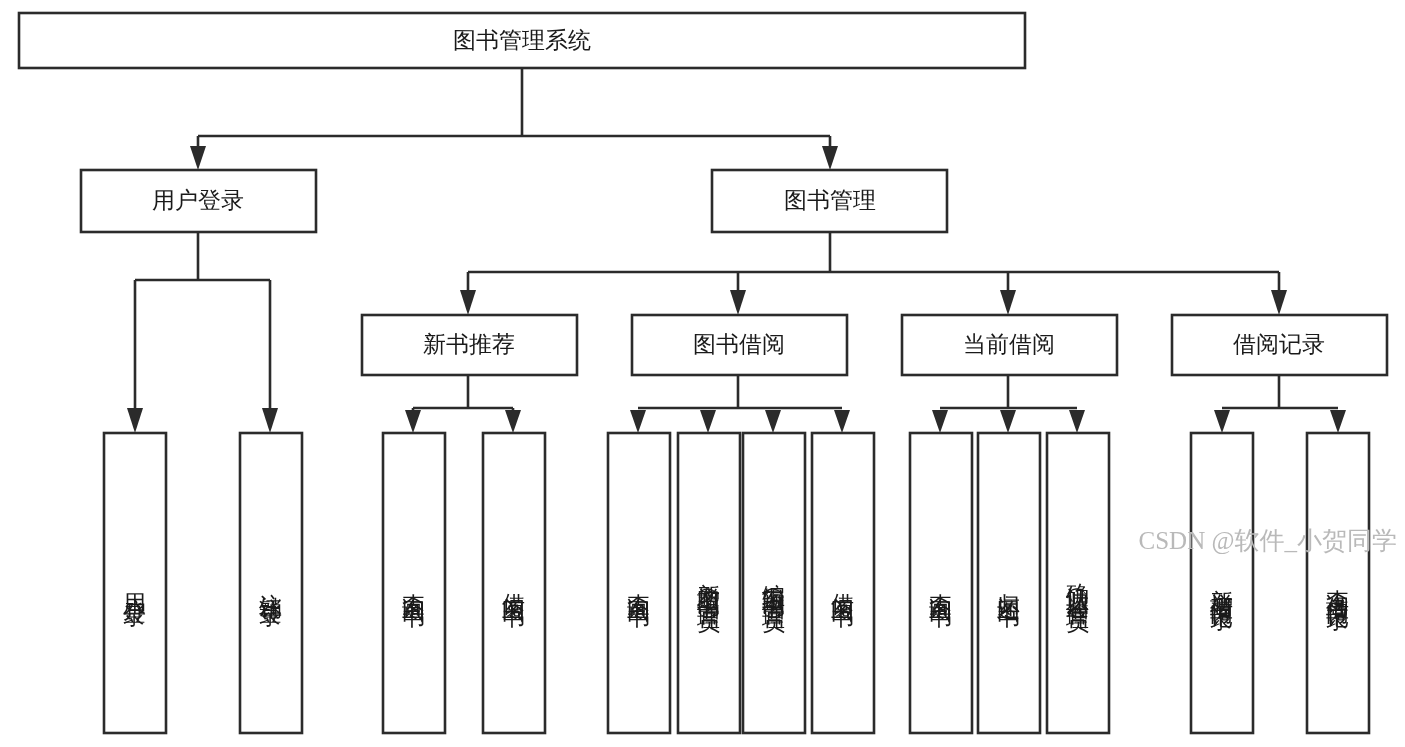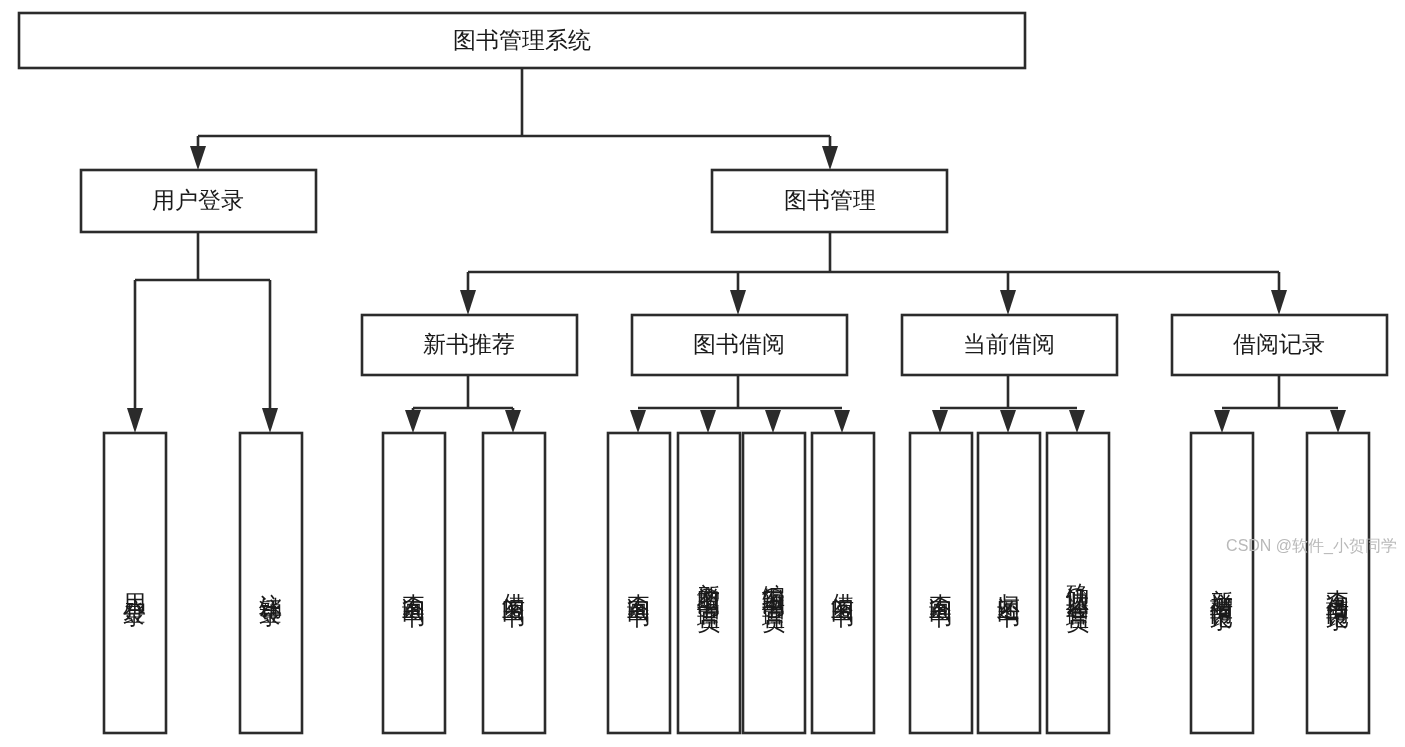--- a/index.html
+++ b/index.html
@@ -54,22 +54,22 @@
     fill: #1a1a1a;
     writing-mode: vertical-rl;
     text-orientation: upright;
     text-anchor: middle;
     letter-spacing: 4px;
   }
   .watermark-text {
     position: absolute;
     right: 8px;
     bottom: 6px;
-    font-family: Liberation Sans, sans-serif;
-    font-size: 16px;
+    font-family: Liberation Serif, serif;
+    font-size: 25px;
     color: #b9b9b9;
     white-space: nowrap;
     pointer-events: none;
     user-select: none;
   }
 </style>
 </head>
 <body>
 
 <div id="diagram-root">

